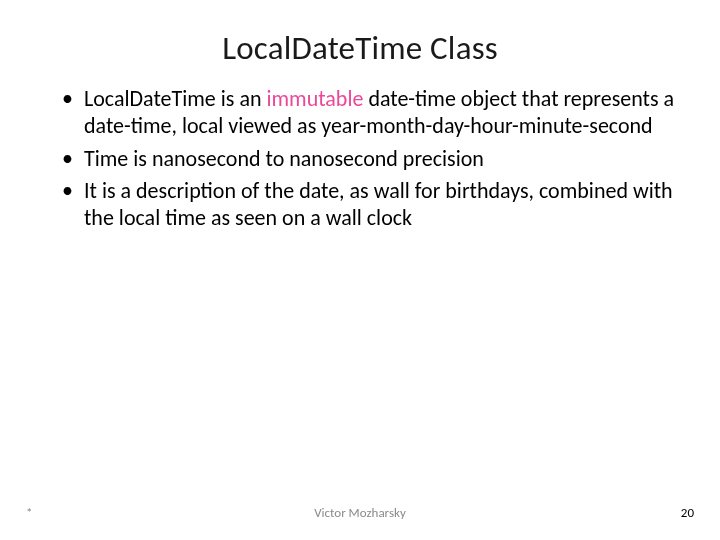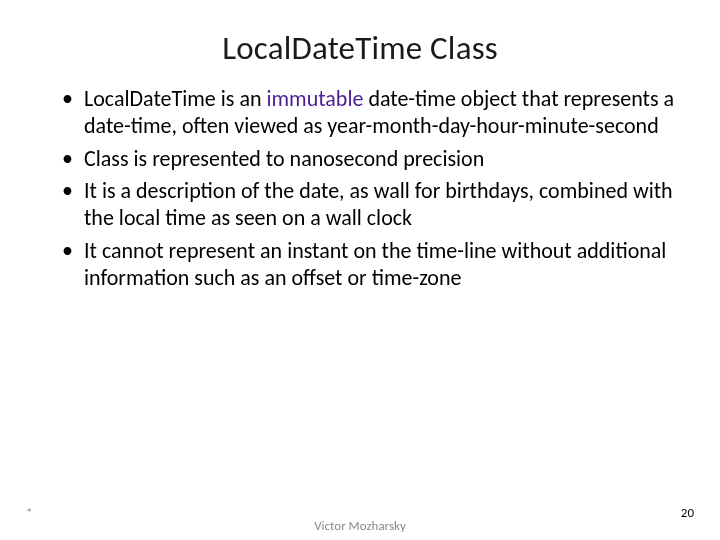--- a/index.html
+++ b/index.html
@@ -45,27 +45,27 @@
   }
   ul.bullets > li::before {
     content: "•";
     position: absolute;
     left: 0;
     top: 0;
     font-size: 22px;
     color: #000;
   }
   .hl {
-    color: #4c1d95;
+    color: #ec4899;
   }
   .footer-author {
     position: absolute;
     left: 0;
     width: 100%;
-    bottom: 7px;
+    bottom: 20px;
     text-align: center;
     font-size: 13px;
     color: #8a8a8a;
   }
   .footer-page {
     position: absolute;
     right: 26px;
     bottom: 20px;
     font-size: 13px;
     color: #000000;
@@ -81,30 +81,27 @@
 </head>
 <body>
 
 <div class="slide">
 
   <div class="title">LocalDateTime Class</div>
 
   <div class="body">
     <ul class="bullets">
       <li>
-        <span>LocalDateTime is an </span><span class="hl">immutable</span><span> date-time object that represents a date-time, often viewed as year-month-day-hour-minute-second</span>
+        <span>LocalDateTime is an </span><span class="hl">immutable</span><span> date-time object that represents a date-time, local viewed as year-month-day-hour-minute-second</span>
       </li>
       <li>
-        <span>Class is represented to nanosecond precision</span><span class="hl"></span><span></span>
+        <span>Time is nanosecond to nanosecond precision</span><span class="hl"></span><span></span>
       </li>
       <li>
         <span>It is a description of the date, as wall for birthdays, combined with the local time as seen on a wall clock</span><span class="hl"></span><span></span>
-      </li>
-      <li>
-        <span>It cannot represent an instant on the time-line without additional information such as an offset or time-zone</span><span class="hl"></span><span></span>
       </li>
     </ul>
   </div>
 
   <div class="footer-star">*</div>
   <div class="footer-author">Victor Mozharsky</div>
   <div class="footer-page">20</div>
 
 </div>
 

